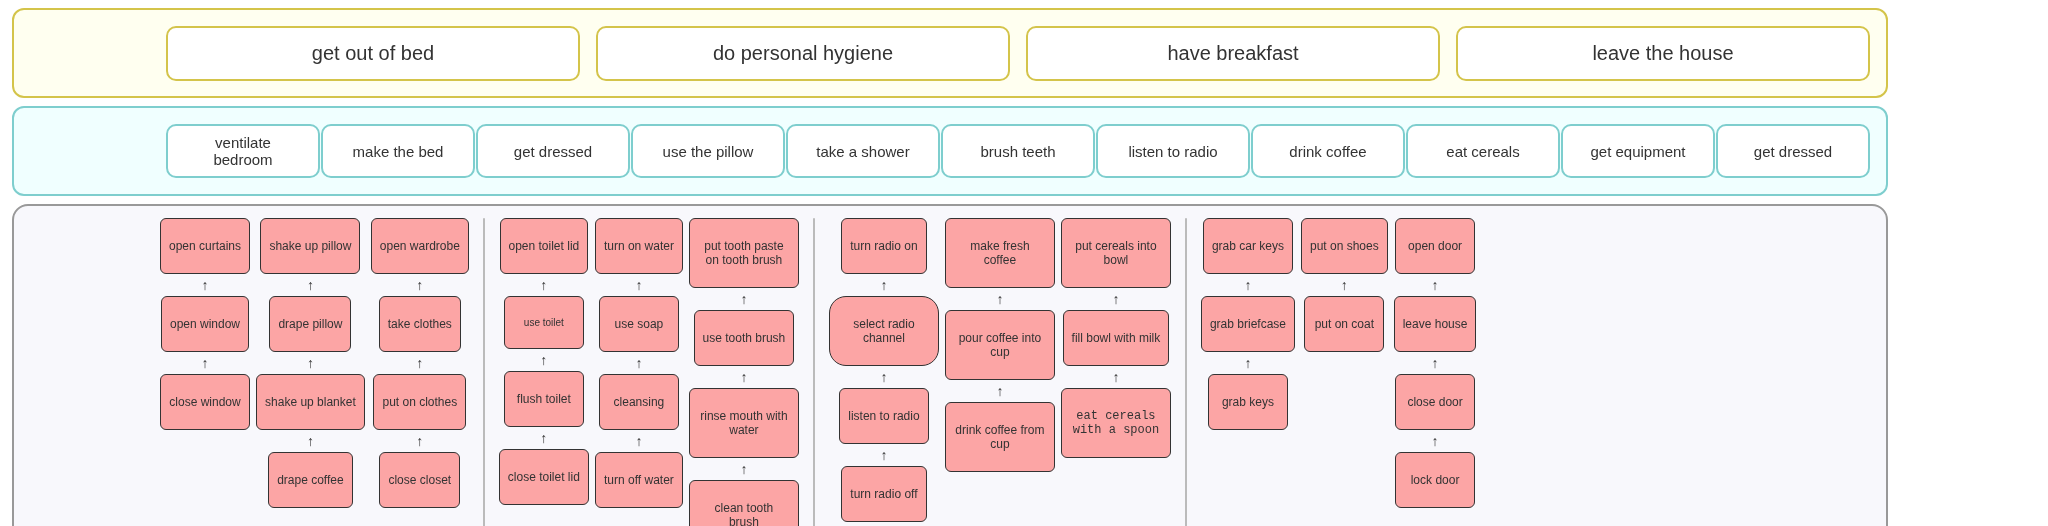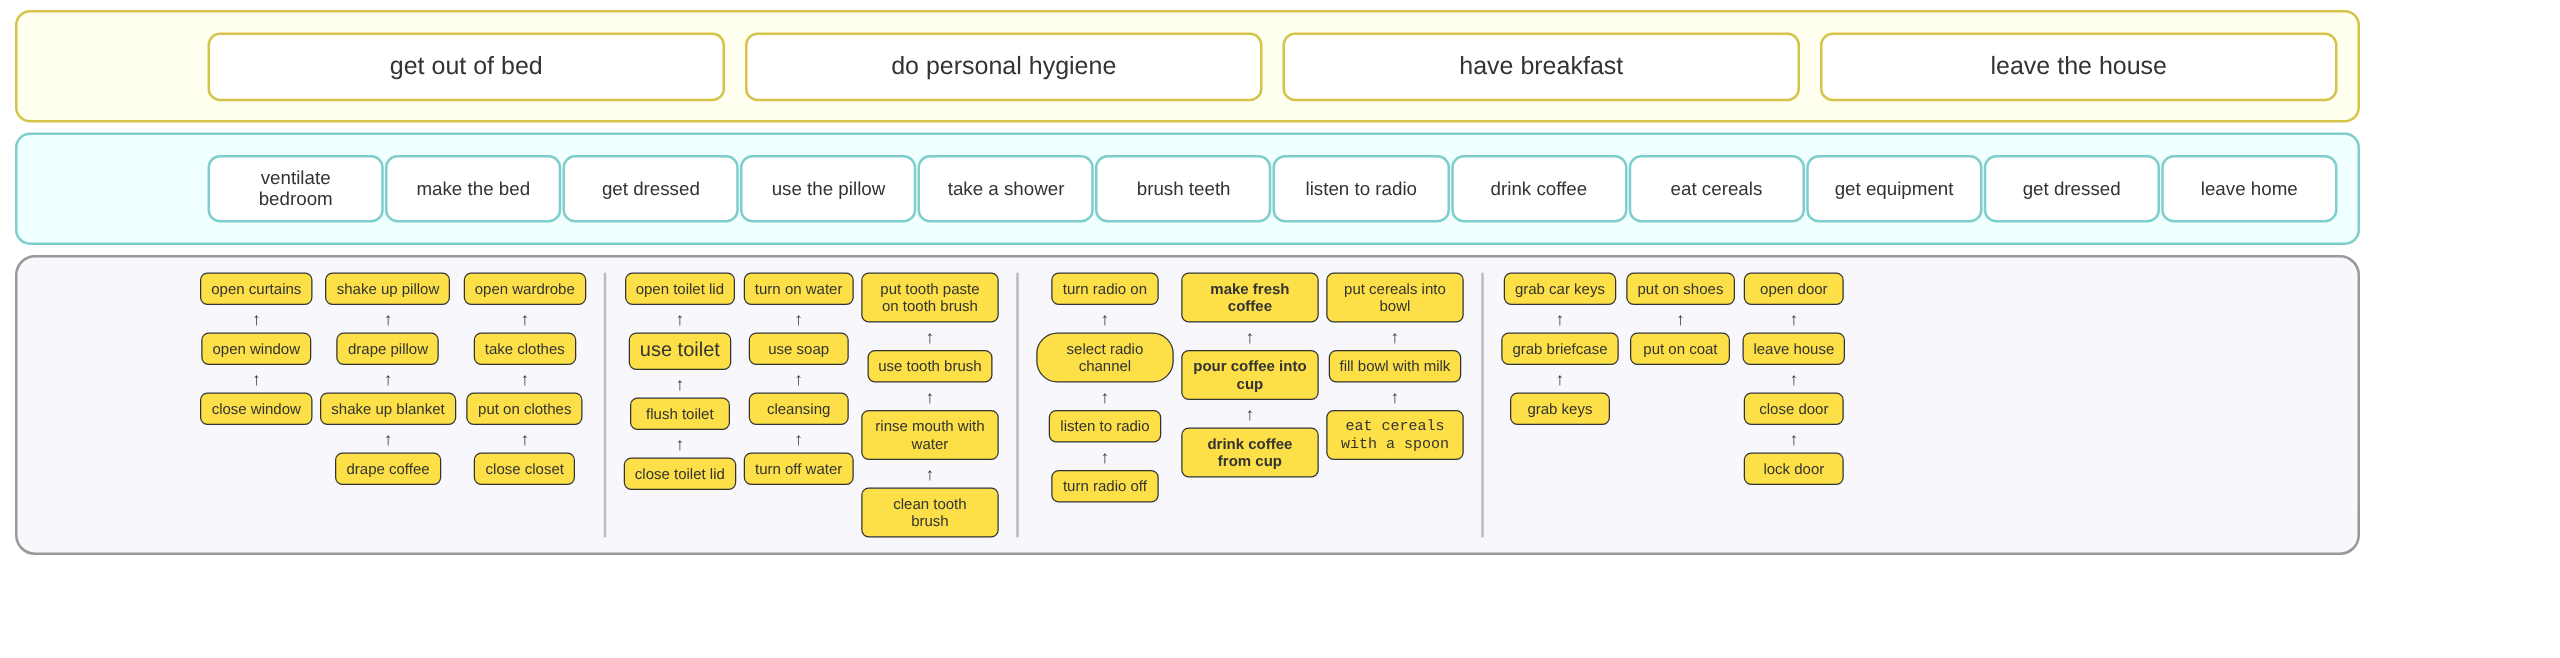--- a/index.html
+++ b/index.html
@@ -137,25 +137,25 @@
     .detail-group {
       display: flex;
       flex-direction: column;
       gap: 4px;
       align-items: center;
     }
 
     .detail-box {
       border: 1.5px solid #333;
       border-radius: 6px;
-      padding: 5px 8px;
+      padding: 20px 8px;
       text-align: center;
       font-size: 12px;
       color: #333;
-      background: #fde047;
+      background: #fca5a5;
       cursor: pointer;
       white-space: nowrap;
       min-width: 80px;
     }
 
     .arrow-up {
       font-size: 14px;
       color: #333;
       line-height: 1;
       text-align: center;
@@ -192,21 +192,20 @@
         <div class="task-box" style="white-space: pre-line;">make the bed</div>
         <div class="task-box" style="white-space: pre-line;">get dressed</div>
         <div class="task-box" style="white-space: pre-line;">use the pillow</div>
         <div class="task-box" style="white-space: pre-line;">take a shower</div>
         <div class="task-box" style="white-space: pre-line;">brush teeth</div>
         <div class="task-box" style="white-space: pre-line;">listen to radio</div>
         <div class="task-box" style="white-space: pre-line;">drink coffee</div>
         <div class="task-box" style="white-space: pre-line;">eat cereals</div>
         <div class="task-box" style="white-space: pre-line;">get equipment</div>
         <div class="task-box" style="white-space: pre-line;">get dressed</div>
-        <div class="task-box" style="white-space: pre-line;">leave home</div>
       </div>
   </div>
 
   <div class="details-row">
     <div class="details-label"></div>
     <div class="details-content" id="details-content">
         <div class="detail-group" style="display: flex; flex-direction: column; align-items: center; gap: 4px;">
           <div class="detail-box" style="white-space: normal; text-align: center; max-width: 110px; font-size: 12px;">open curtains</div>
           <div class="arrow-up">↑</div>
           <div class="detail-box" style="white-space: normal; text-align: center; max-width: 110px; font-size: 12px;">open window</div>
@@ -228,21 +227,21 @@
           <div class="detail-box" style="white-space: normal; text-align: center; max-width: 110px; font-size: 12px;">take clothes</div>
           <div class="arrow-up">↑</div>
           <div class="detail-box" style="white-space: normal; text-align: center; max-width: 110px; font-size: 12px;">put on clothes</div>
           <div class="arrow-up">↑</div>
           <div class="detail-box" style="white-space: normal; text-align: center; max-width: 110px; font-size: 12px;">close closet</div>
         </div>
         <div class="section-divider"></div>
         <div class="detail-group" style="display: flex; flex-direction: column; align-items: center; gap: 4px;">
           <div class="detail-box" style="white-space: normal; text-align: center; max-width: 110px; font-size: 12px;">open toilet lid</div>
           <div class="arrow-up">↑</div>
-          <div class="detail-box" style="white-space: normal; text-align: center; max-width: 110px; font-size: 16px;">use toilet</div>
+          <div class="detail-box" style="white-space: normal; text-align: center; max-width: 110px; font-size: 10px;">use toilet</div>
           <div class="arrow-up">↑</div>
           <div class="detail-box" style="white-space: normal; text-align: center; max-width: 110px; font-size: 12px;">flush toilet</div>
           <div class="arrow-up">↑</div>
           <div class="detail-box" style="white-space: normal; text-align: center; max-width: 110px; font-size: 12px;">close toilet lid</div>
         </div>
         <div class="detail-group" style="display: flex; flex-direction: column; align-items: center; gap: 4px;">
           <div class="detail-box" style="white-space: normal; text-align: center; max-width: 110px; font-size: 12px;">turn on water</div>
           <div class="arrow-up">↑</div>
           <div class="detail-box" style="white-space: normal; text-align: center; max-width: 110px; font-size: 12px;">use soap</div>
           <div class="arrow-up">↑</div>
@@ -262,21 +261,21 @@
         <div class="section-divider"></div>
         <div class="detail-group" style="display: flex; flex-direction: column; align-items: center; gap: 4px;">
           <div class="detail-box" style="white-space: normal; text-align: center; max-width: 110px; font-size: 12px;">turn radio on</div>
           <div class="arrow-up">↑</div>
           <div class="detail-box" style="white-space: normal; text-align: center; max-width: 110px; font-size: 12px; border-radius: 17px;">select radio channel</div>
           <div class="arrow-up">↑</div>
           <div class="detail-box" style="white-space: normal; text-align: center; max-width: 110px; font-size: 12px;">listen to radio</div>
           <div class="arrow-up">↑</div>
           <div class="detail-box" style="white-space: normal; text-align: center; max-width: 110px; font-size: 12px;">turn radio off</div>
         </div>
-        <div class="detail-group" style="display: flex; flex-direction: column; align-items: center; gap: 4px; font-weight: bold;">
+        <div class="detail-group" style="display: flex; flex-direction: column; align-items: center; gap: 4px;">
           <div class="detail-box" style="white-space: normal; text-align: center; max-width: 110px; font-size: 12px;">make fresh coffee</div>
           <div class="arrow-up">↑</div>
           <div class="detail-box" style="white-space: normal; text-align: center; max-width: 110px; font-size: 12px;">pour coffee into cup</div>
           <div class="arrow-up">↑</div>
           <div class="detail-box" style="white-space: normal; text-align: center; max-width: 110px; font-size: 12px;">drink coffee from cup</div>
         </div>
         <div class="detail-group" style="display: flex; flex-direction: column; align-items: center; gap: 4px;">
           <div class="detail-box" style="white-space: normal; text-align: center; max-width: 110px; font-size: 12px;">put cereals into bowl</div>
           <div class="arrow-up">↑</div>
           <div class="detail-box" style="white-space: normal; text-align: center; max-width: 110px; font-size: 12px;">fill bowl with milk</div>

